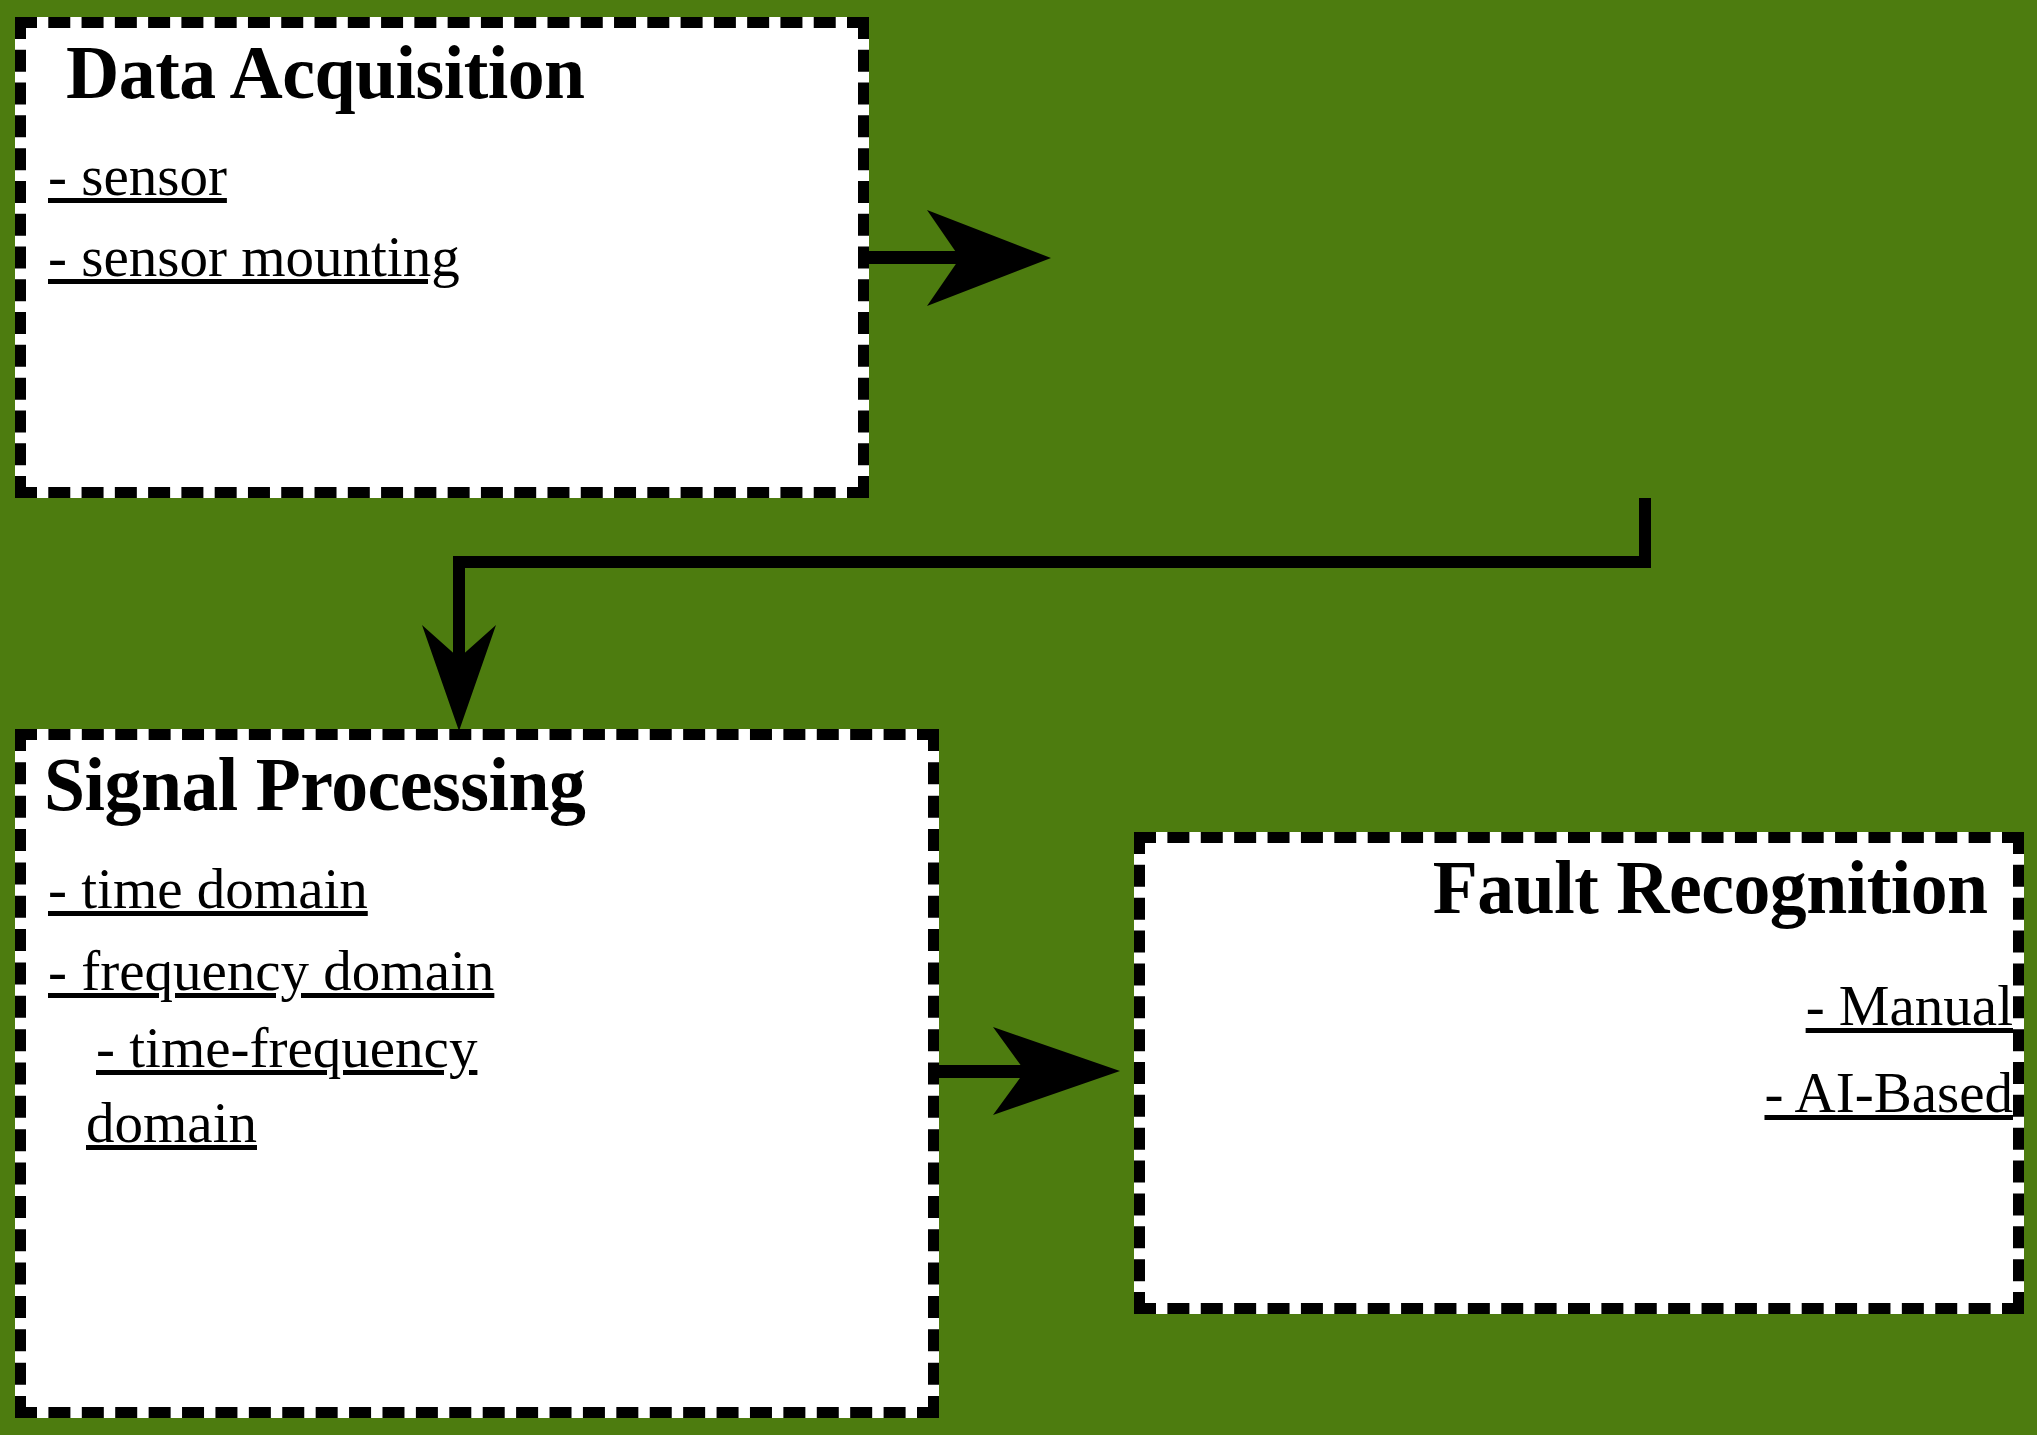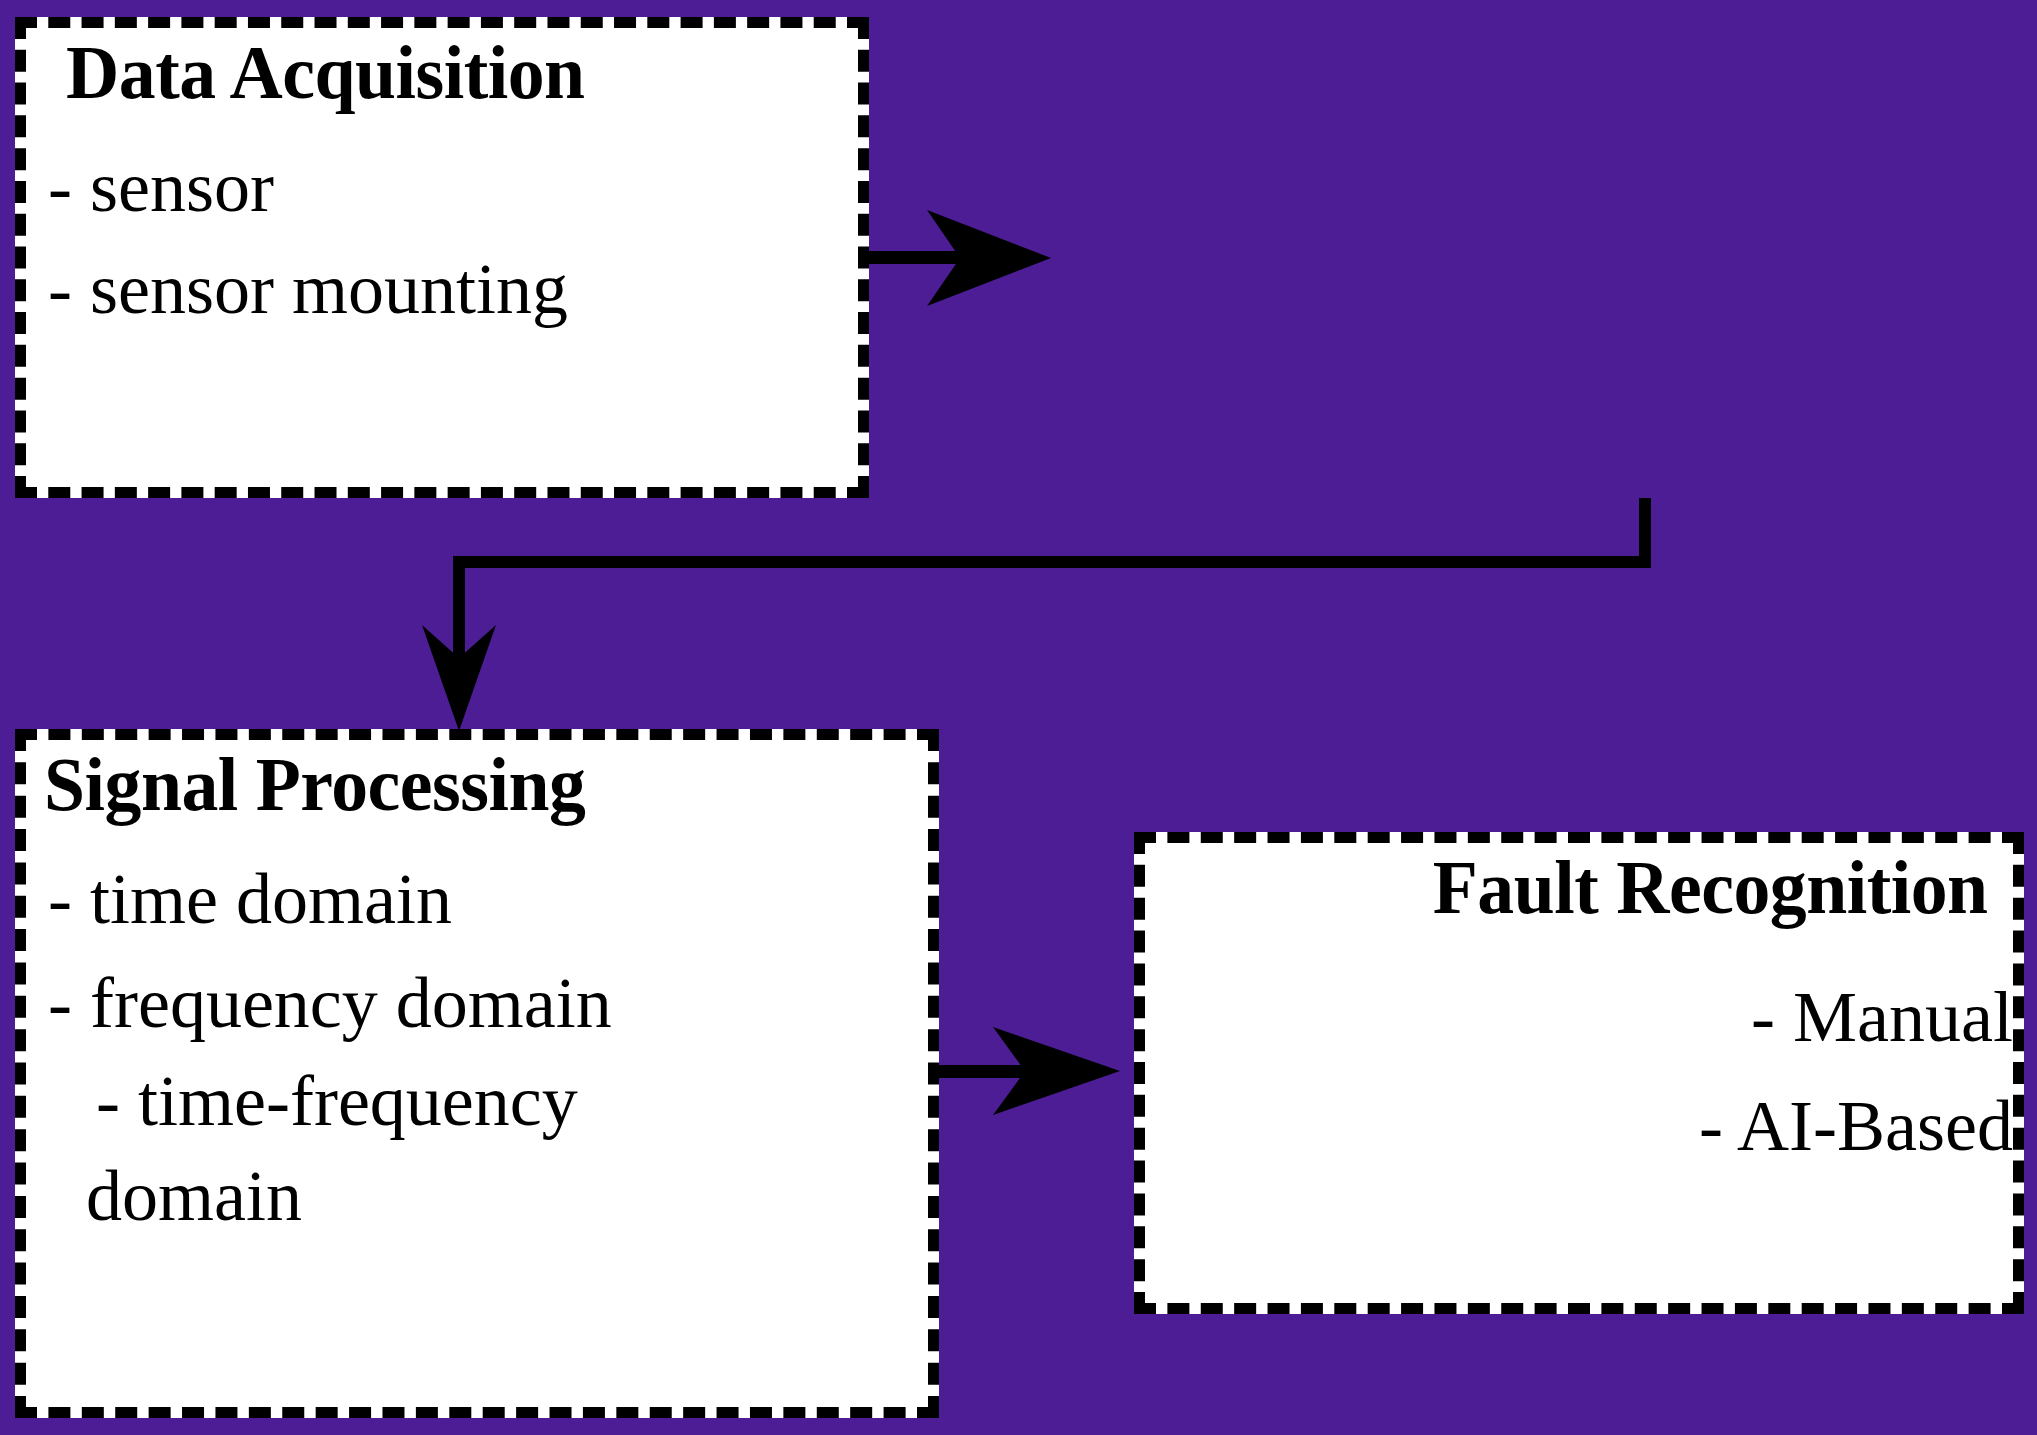--- a/index.html
+++ b/index.html
@@ -4,21 +4,21 @@
 <style>
   html, body {
     margin: 0;
     padding: 0;
     background: #ffffff;
   }
   #canvas {
     position: relative;
     width: 2037px;
     height: 1435px;
-    background: #4c1d95;
+    background: #4d7c0f;
     overflow: hidden;
     font-family: "Liberation Serif", "DejaVu Serif", serif;
     color: #000000;
   }
 
   
   .node {
     position: absolute;
     box-sizing: border-box;
     background: #ffffff;
@@ -33,24 +33,25 @@
     white-space: nowrap;
     transform: scaleX(0.97);
     transform-origin: left center;
   }
   .node-list {
     list-style: none;
     margin: 0;
     padding: 0;
   }
   .node-list li {
-    font-size: 72px;
+    font-size: 57px;
     line-height: 1.28;
     font-weight: normal;
     white-space: pre;
+    text-decoration: underline;
   }
 
   
   #box-acq { left: 15px;  top: 17px;   width: 854px; height: 481px; }
   #box-acq .node-title { margin: 6px 0 0 40px; }
   #box-acq .node-list  { margin: 26px 0 0 22px; }
   #box-acq .node-list li { line-height: 1.42; }
 
   
   #box-trans { left: 1066px; top: 17px; width: 922px; height: 482px; }

